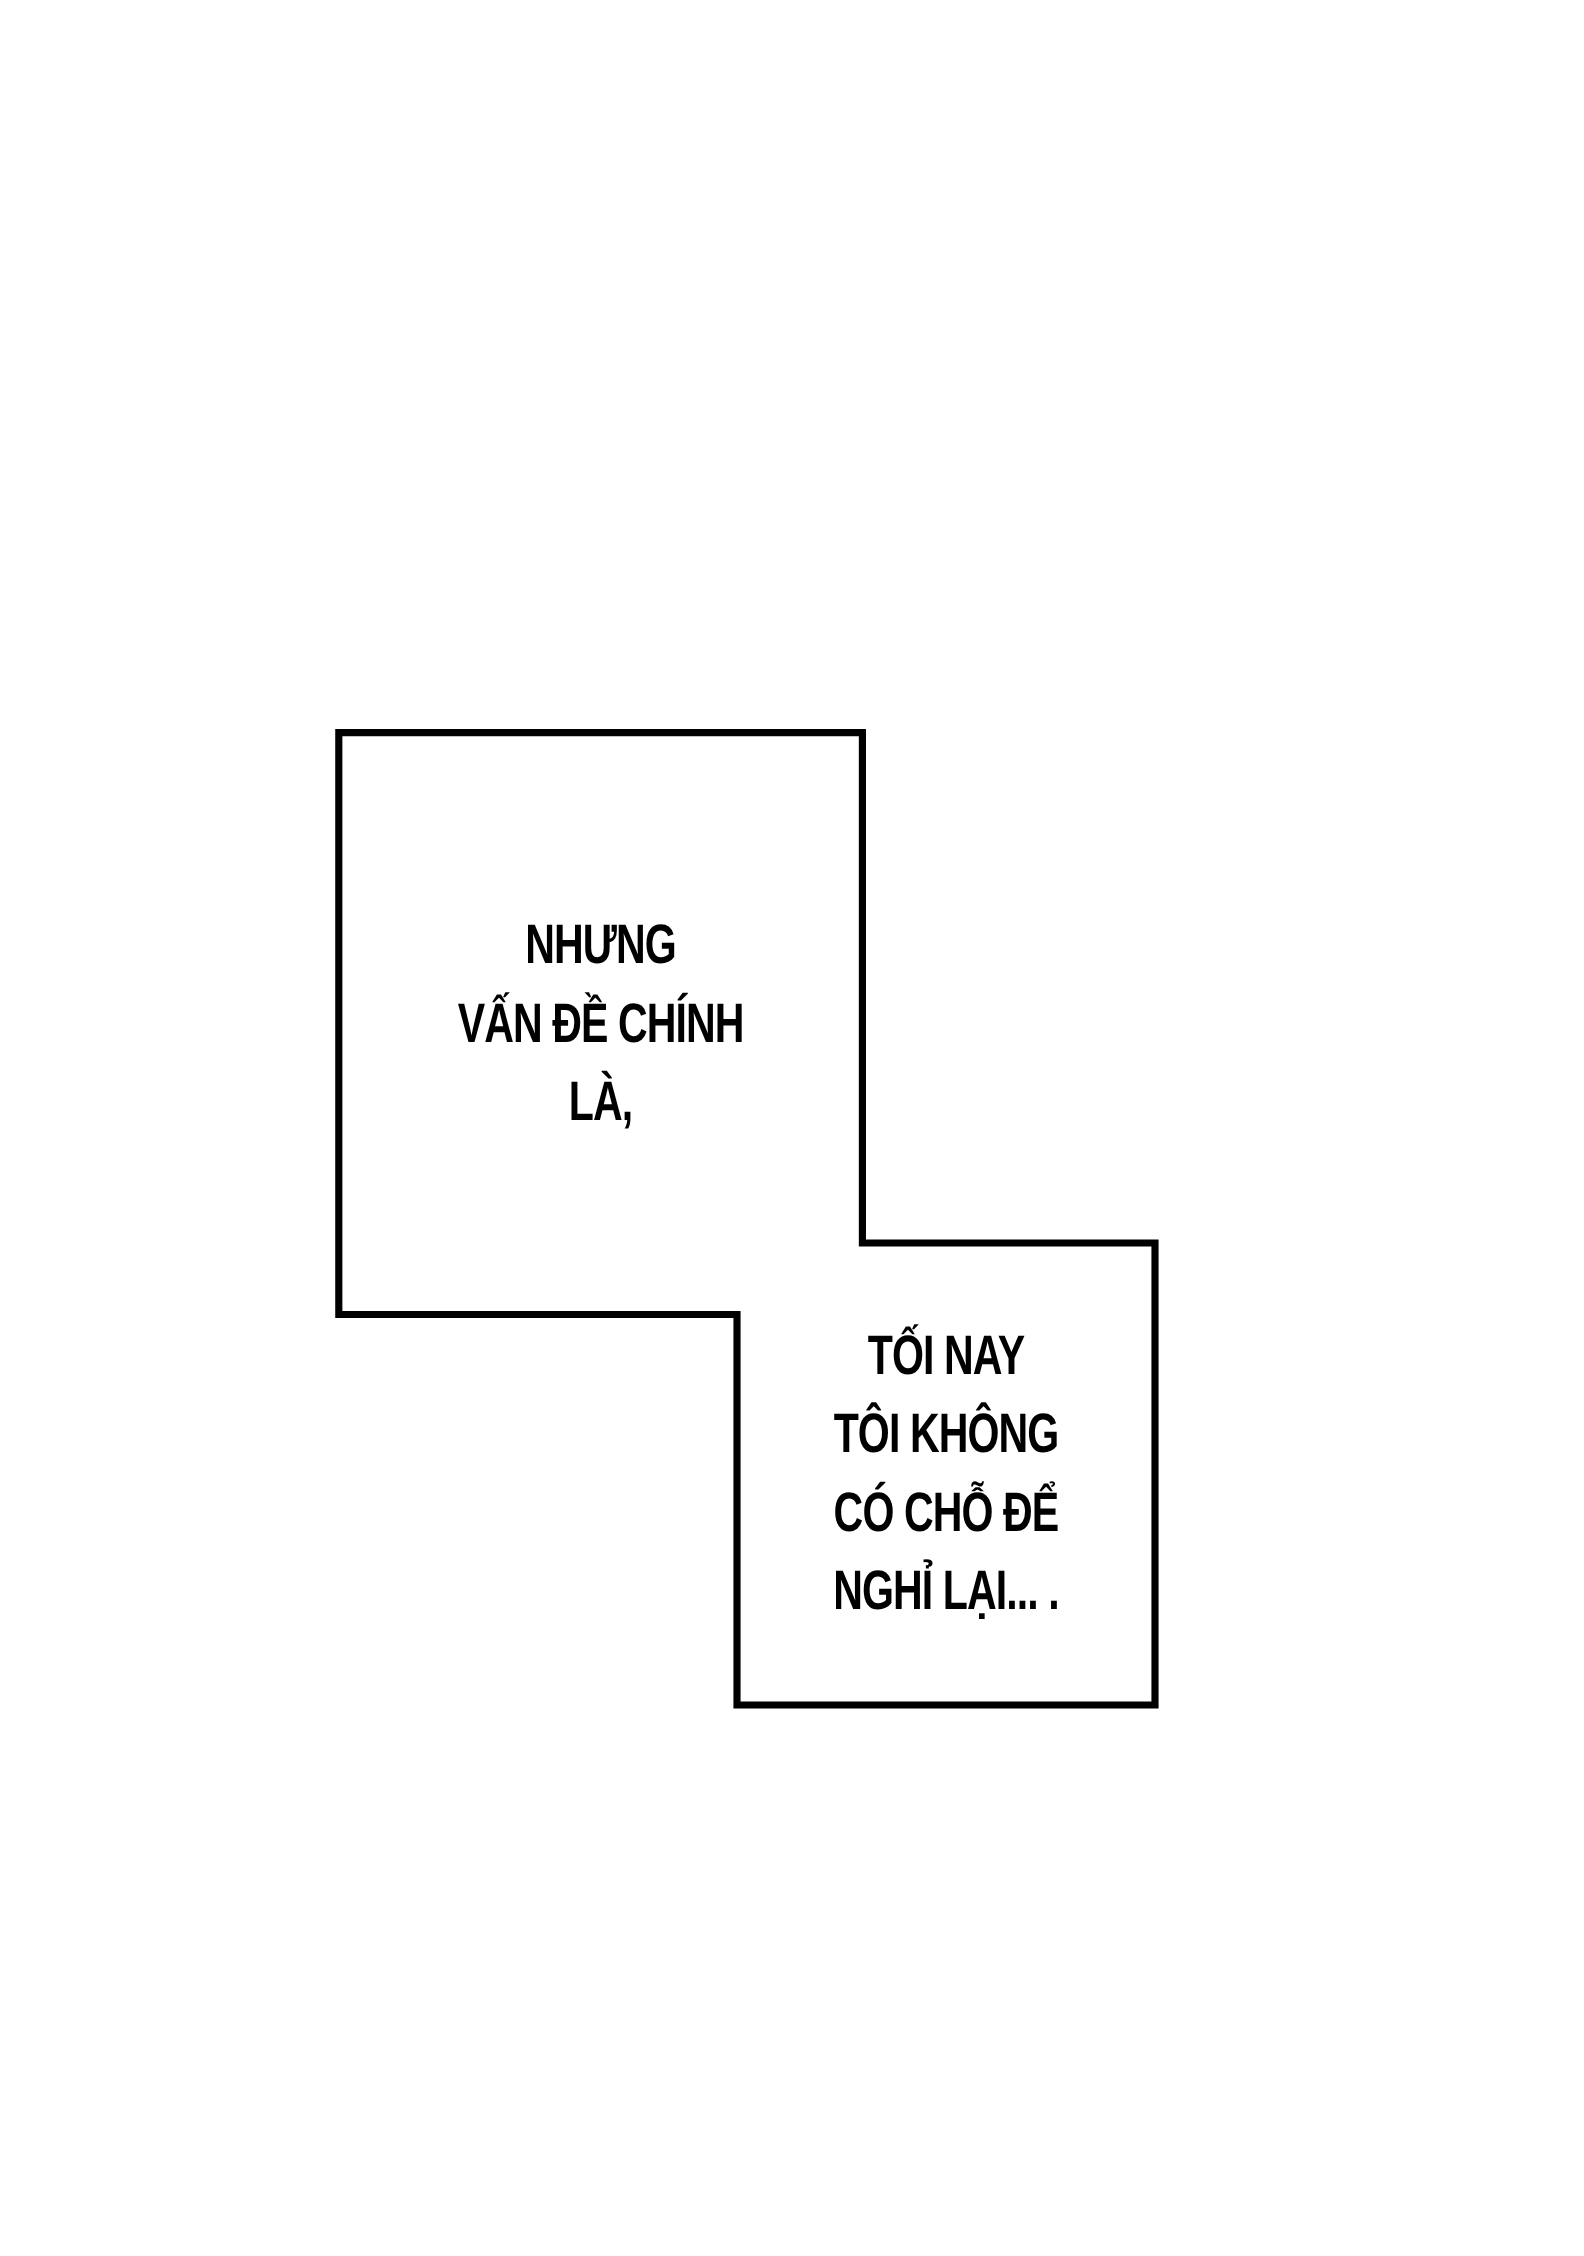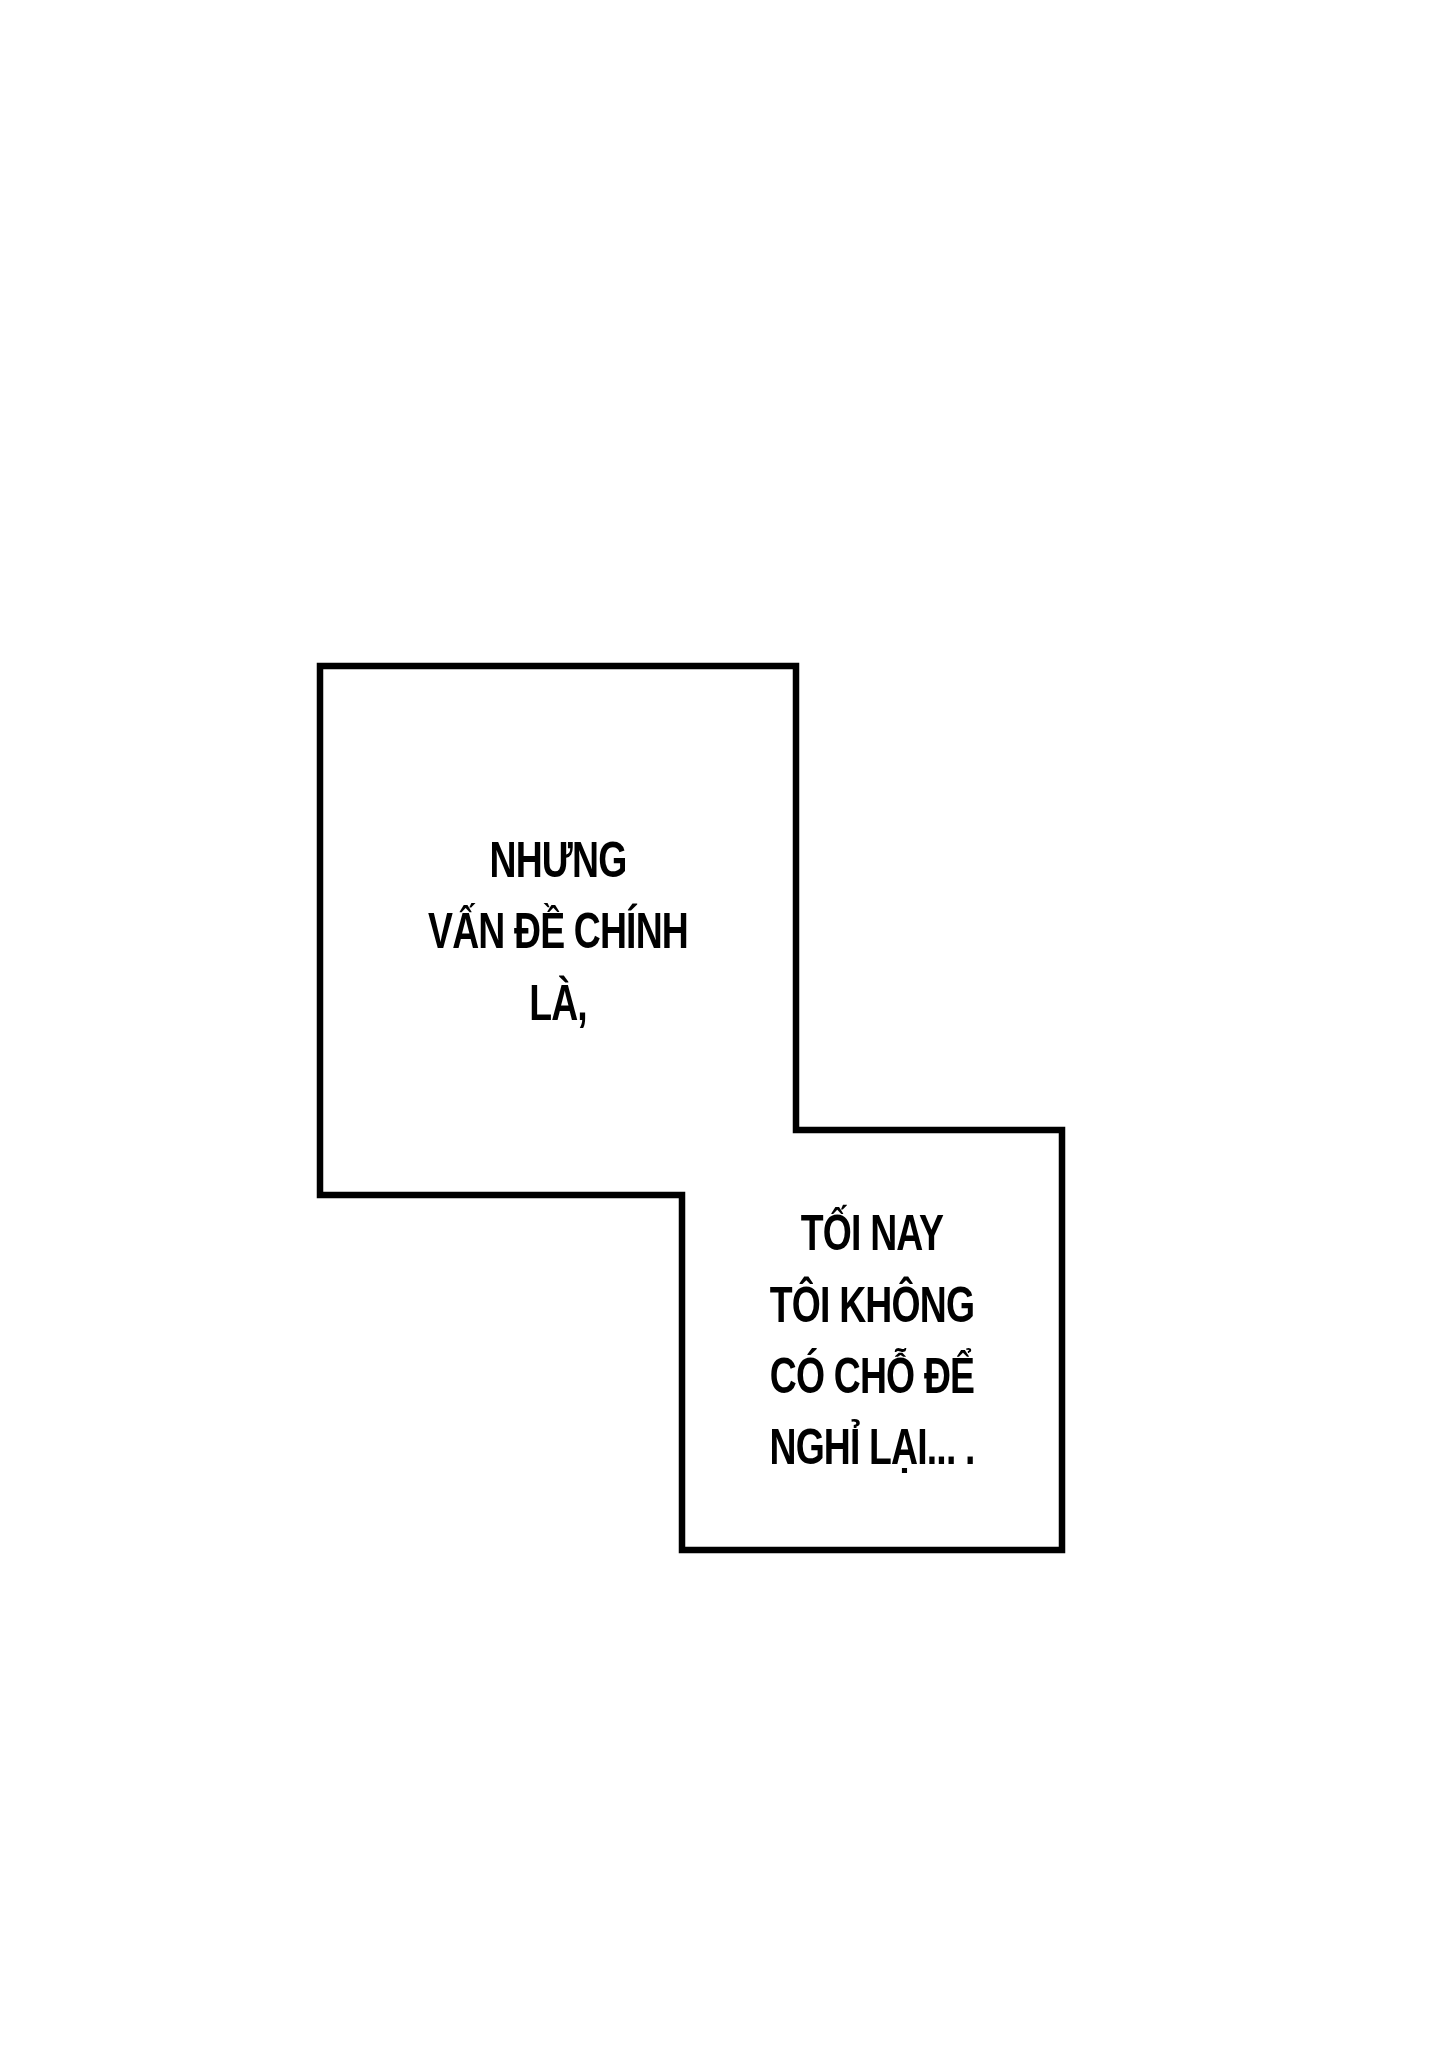--- a/index.html
+++ b/index.html
@@ -6,21 +6,20 @@
     margin: 0;
     padding: 0;
     background: var(--paper, #ffffff);
   }
   .page {
     position: relative;
     width: 1428px;
     height: 2051px;
     background: var(--paper, #ffffff);
     overflow: hidden;
-    margin-left: 12px;
   }
   .outline-svg {
     position: absolute;
     left: 0;
     top: 0;
     width: 1440px;
     height: 2051px;
     display: block;
   }
   .outline-path {

